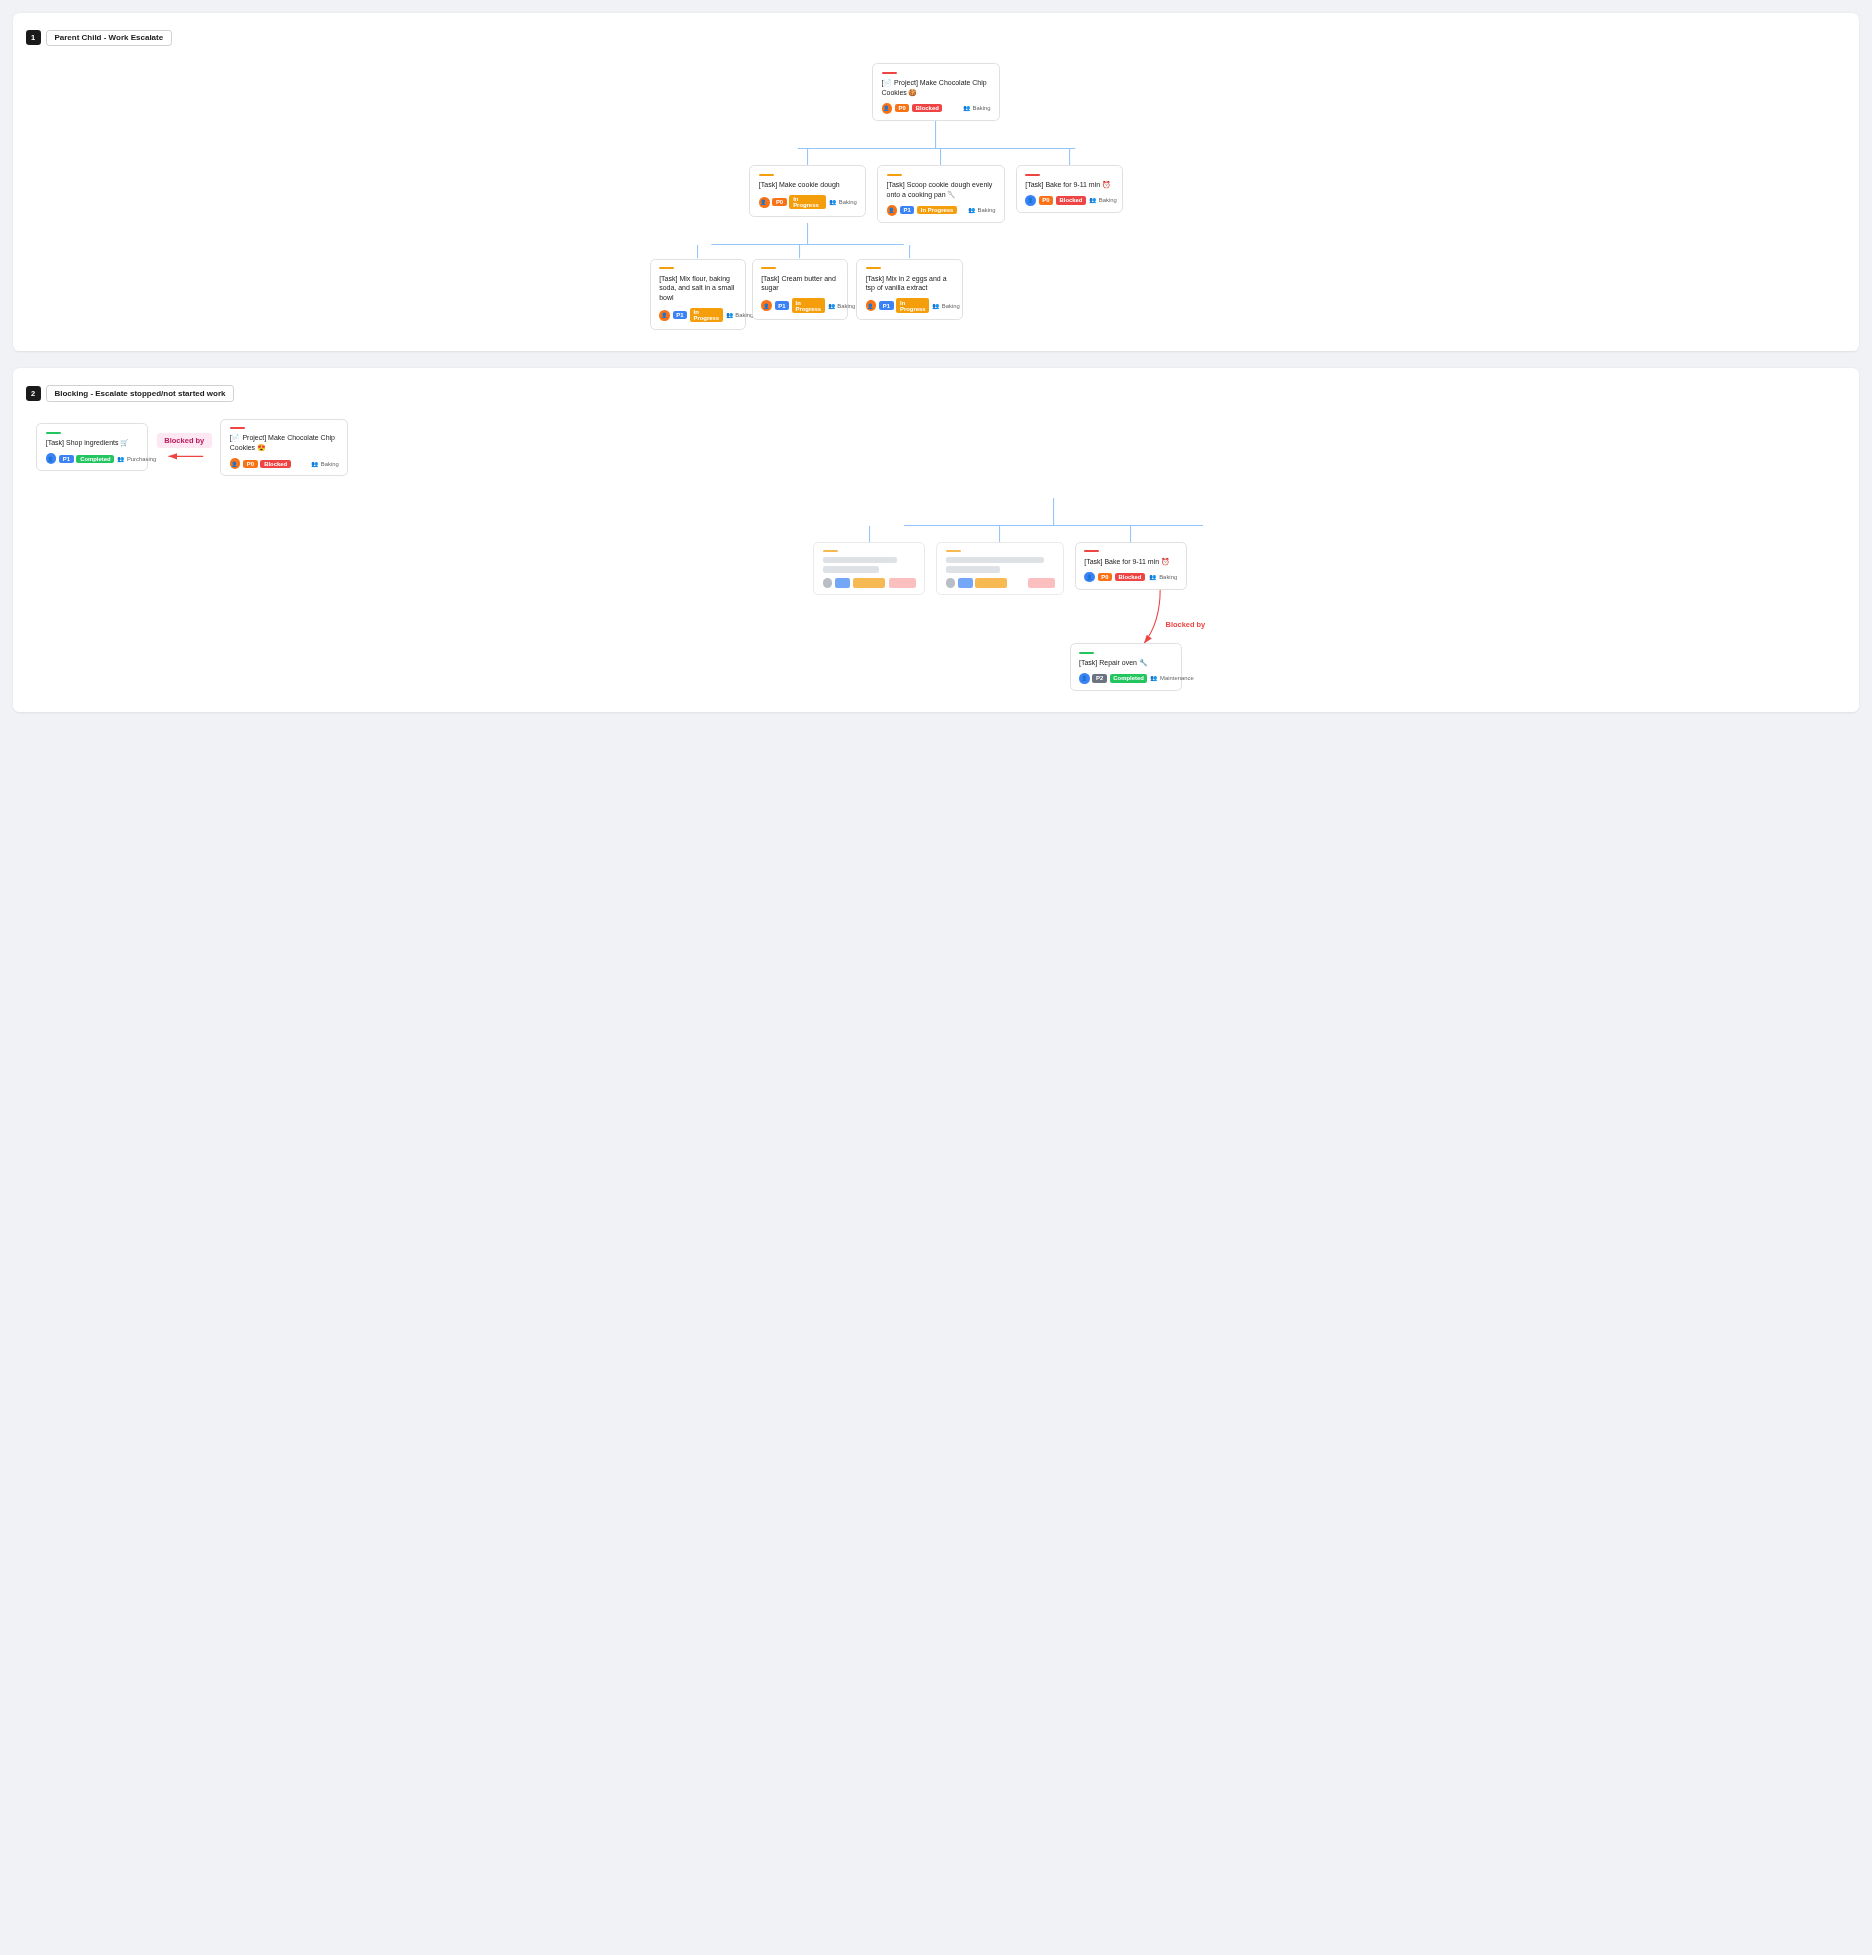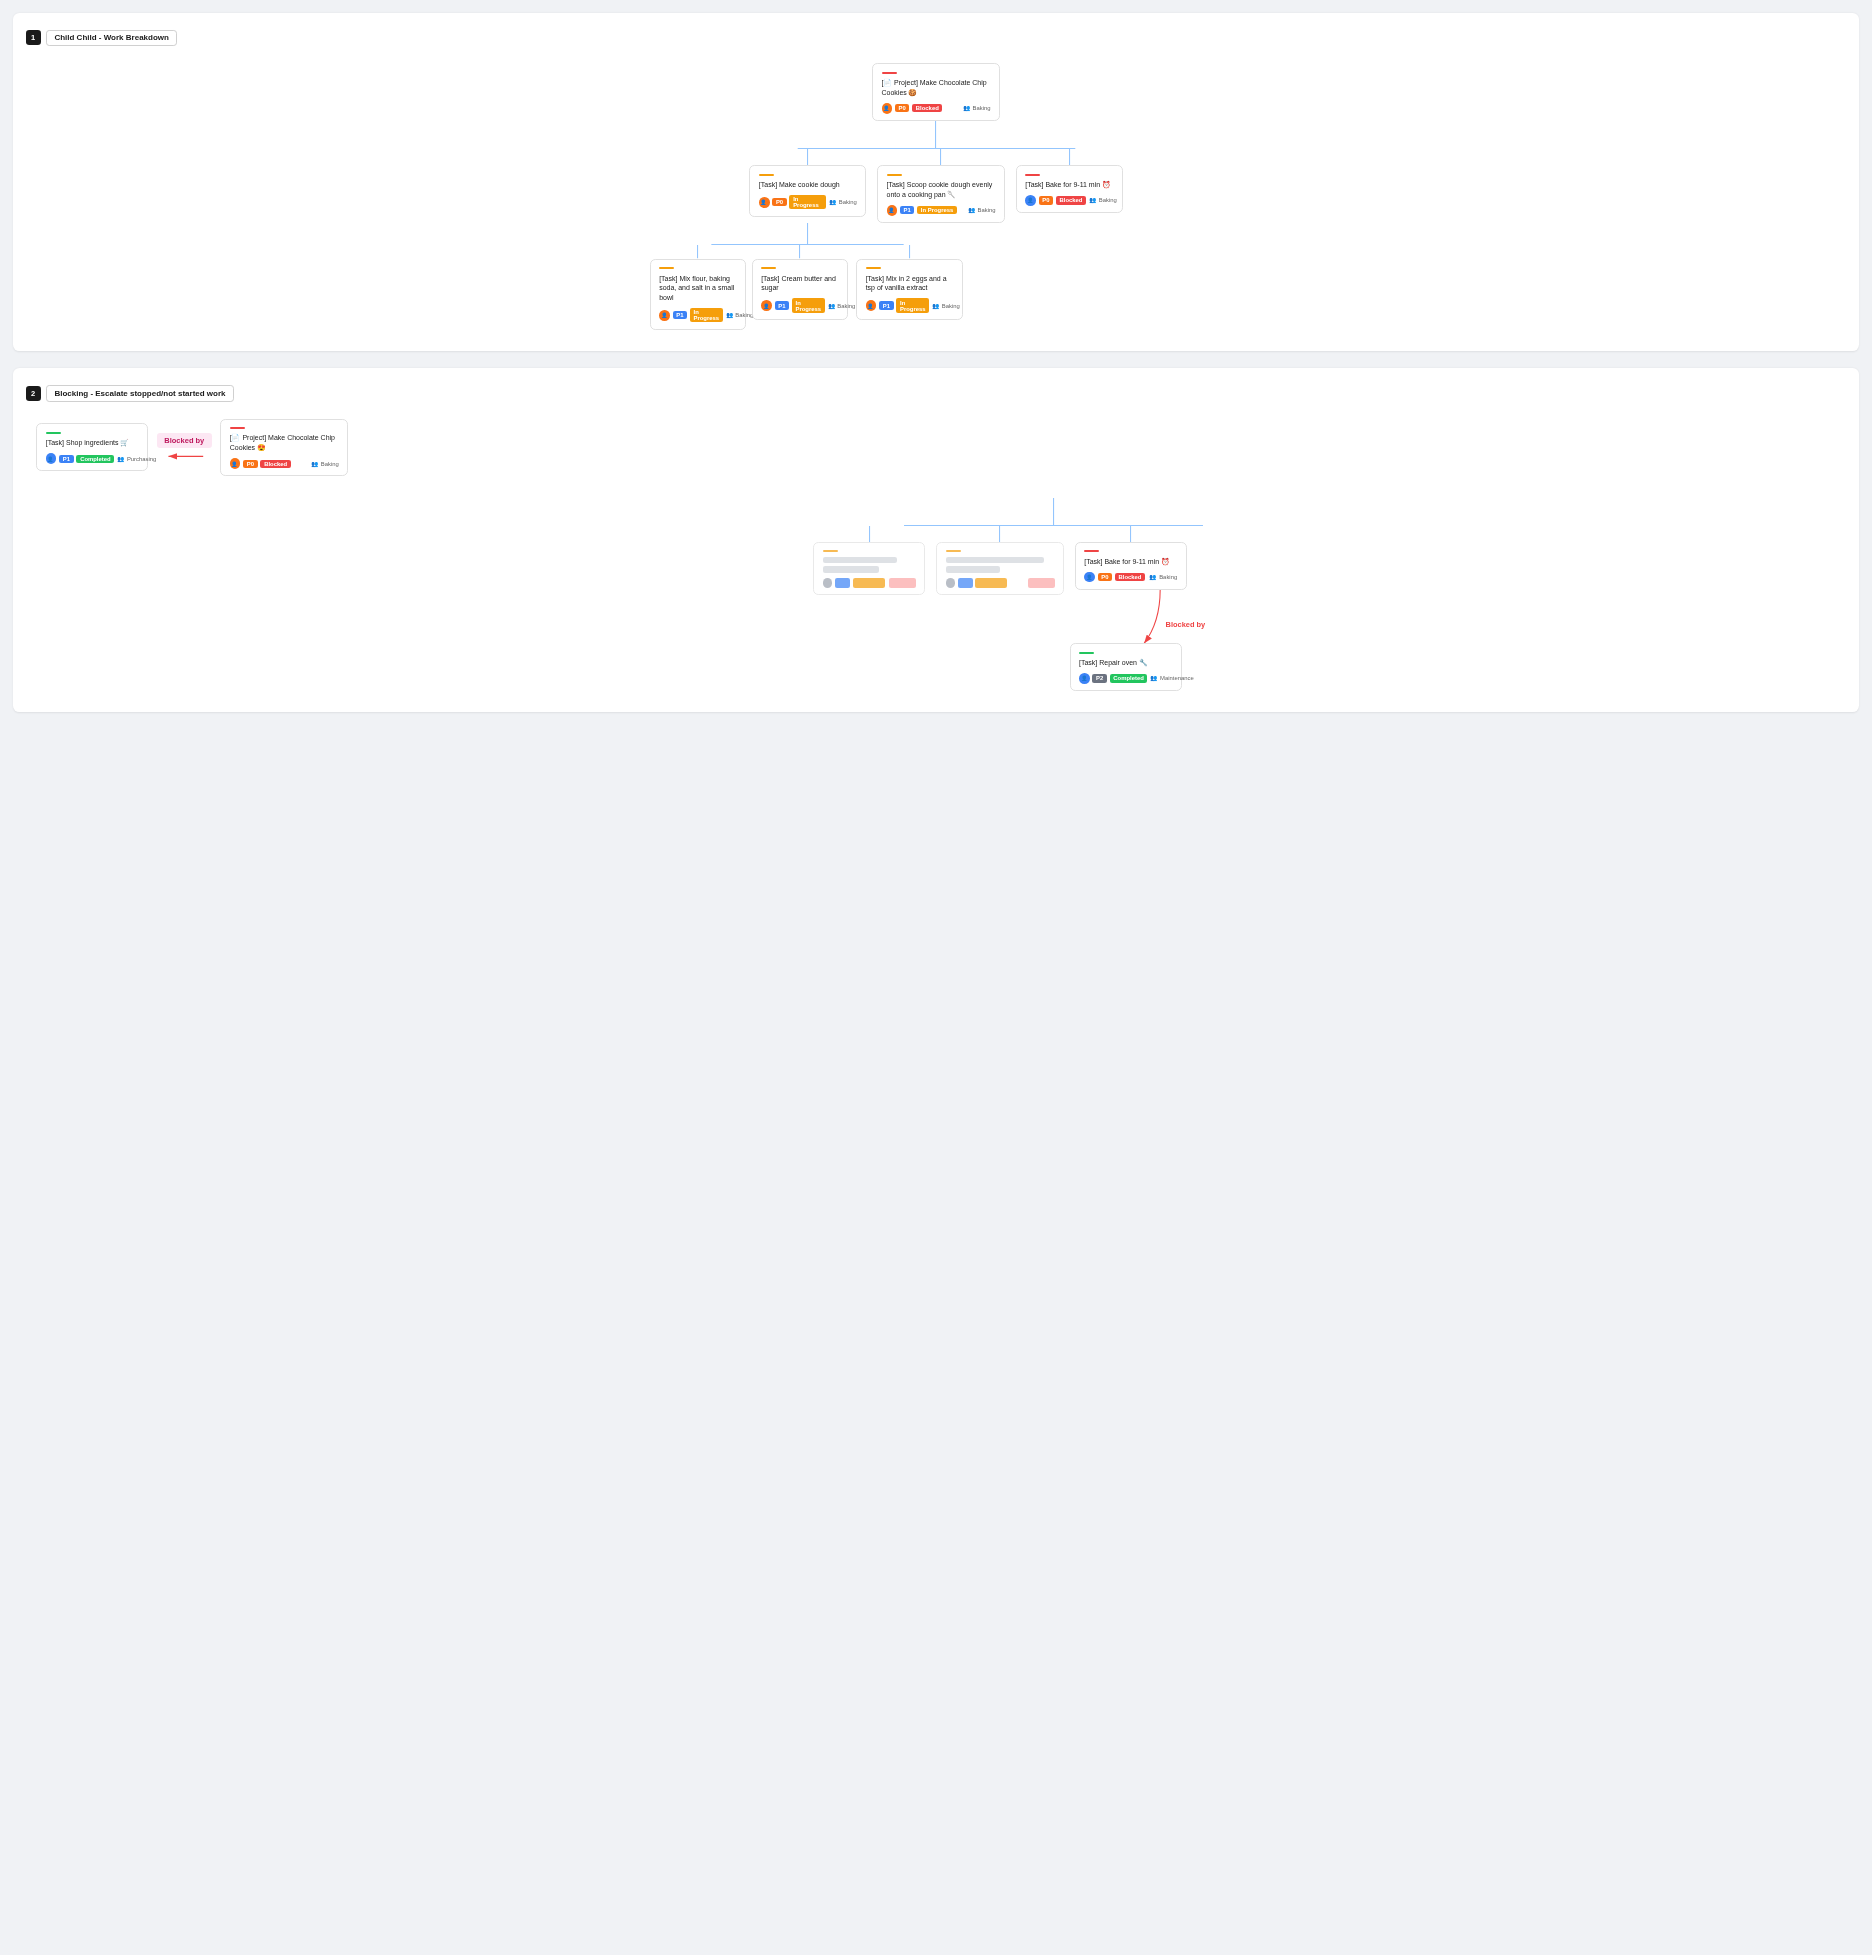--- a/index.html
+++ b/index.html
@@ -199,21 +199,21 @@
       overflow: visible;
       display: block;
     }
   </style>
 </head>
 <body>
 
 <div class="section">
   <div class="section-header">
     <div class="section-number">1</div>
-    <div class="section-title">Child Child - Work Breakdown</div>
+    <div class="section-title">Parent Child - Work Escalate</div>
   </div>
 
   <div style="display:flex; flex-direction:column; align-items:center; gap:0;">
 
     <div style="display:flex; justify-content:center;">
       <div class="card root-card" style="max-width:128px;">
         <div class="card-accent" style="background:#ef4444;"></div>
         <div class="card-title">[📄 Project] Make Chocolate Chip Cookies 🍪</div>
         <div class="card-footer">
           <div class="card-left">

